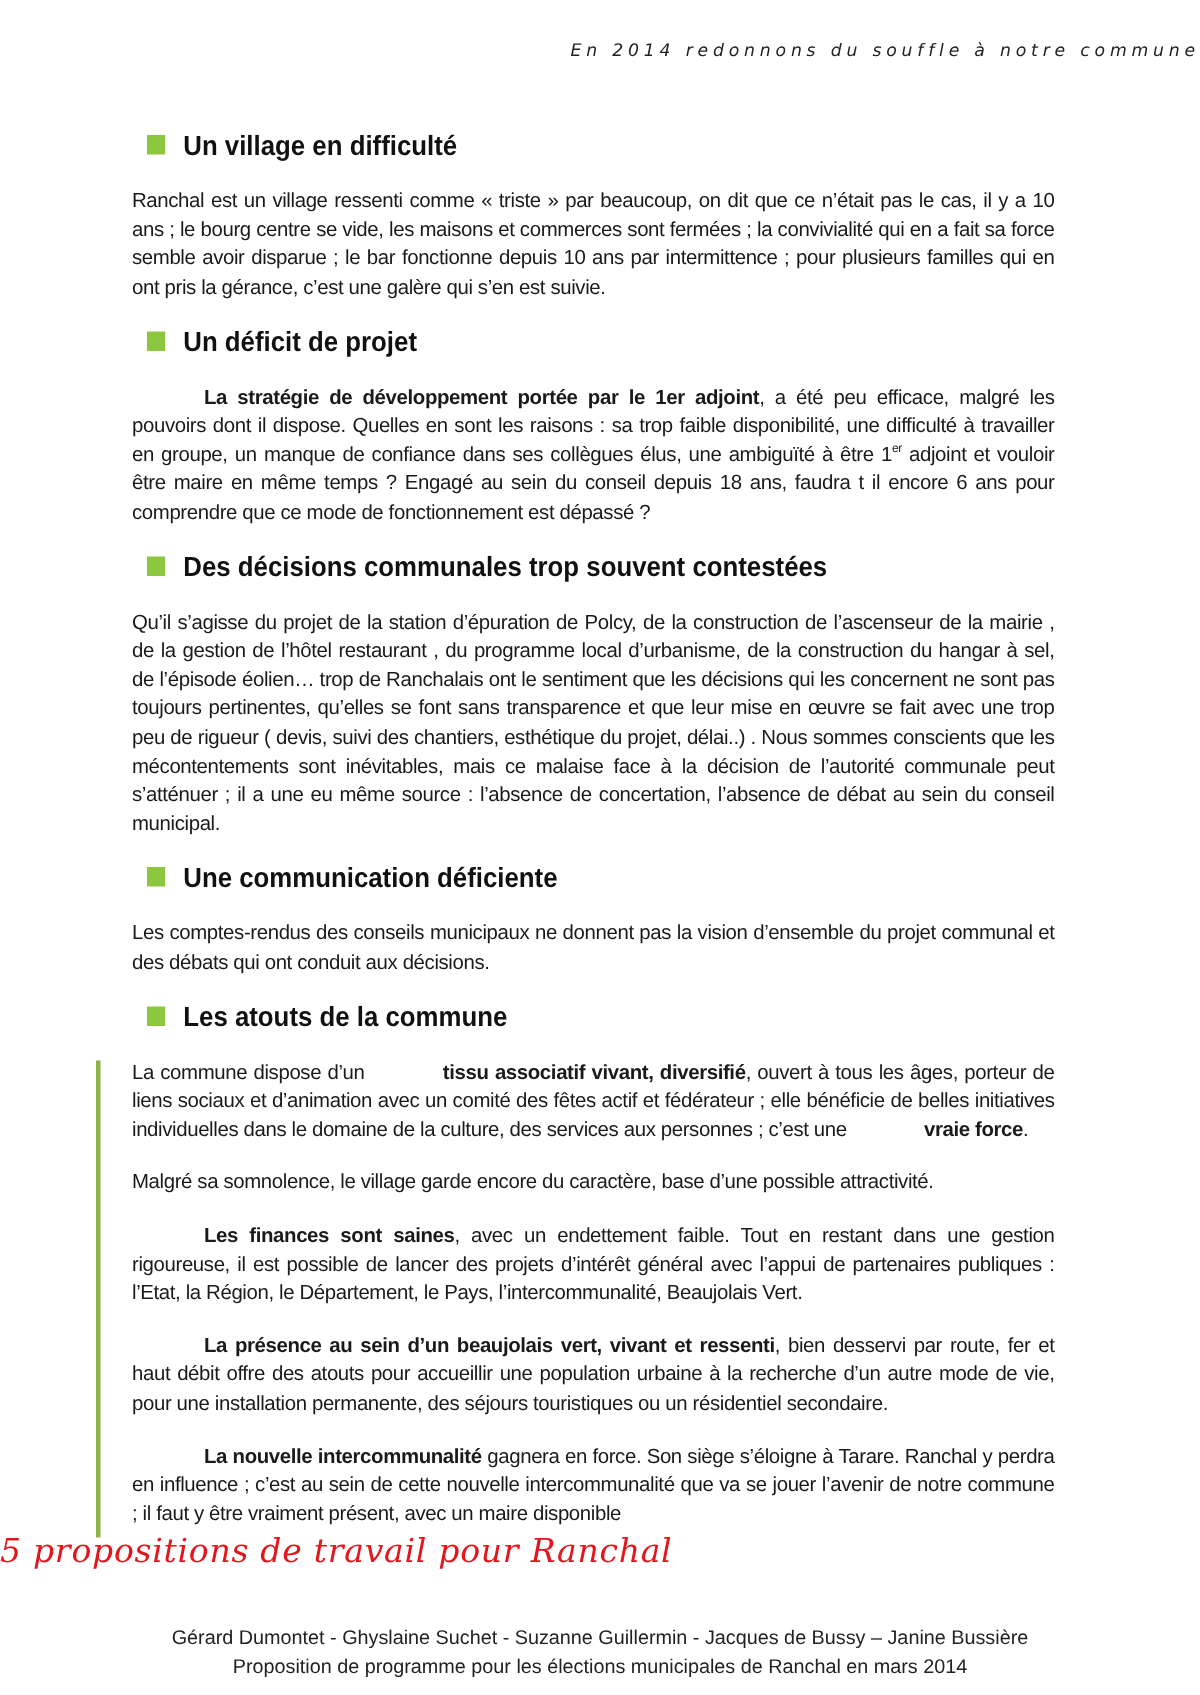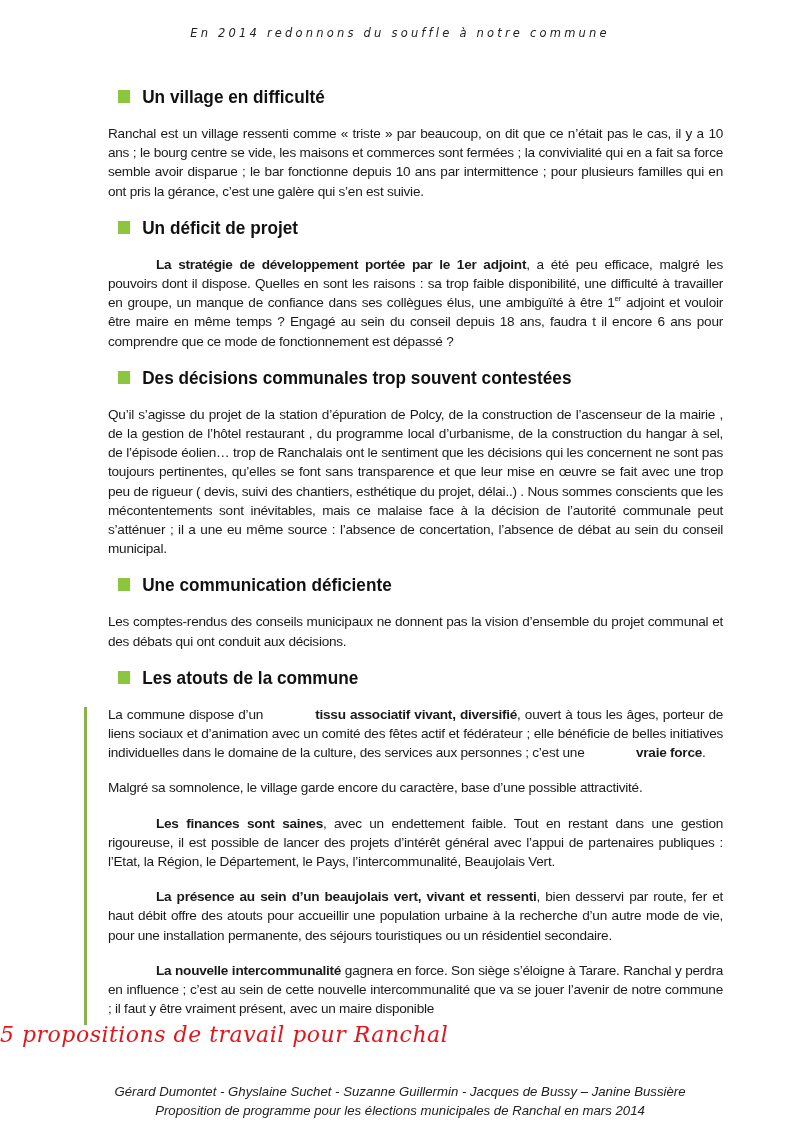--- a/index.html
+++ b/index.html
@@ -1,28 +1,28 @@
 <!DOCTYPE html>
 <html><head>
 <meta charset="utf-8">
 <style>
   html, body { margin:0; padding:0; background:#ffffff; }
   body { width:800px; height:1130px; position:relative; overflow:hidden; font-family:"DejaVu Sans Condensed","DejaVu Sans", sans-serif; color:#1a1a1a; }
-  .header { position:absolute; top:26px; left:0; width:800px; text-align:center; font-family:"DejaVu Sans", sans-serif; font-style:italic; font-size:11.5px; letter-spacing:3.2px; color:#222; }
-  .content { position:absolute; left:92px; top:86px; width:647px; }
+  .header { position:absolute; top:26px; left:0; width:800px; text-align:right; font-family:"DejaVu Sans", sans-serif; font-style:italic; font-size:11.5px; letter-spacing:3.2px; color:#222; }
+  .content { position:absolute; left:72px; top:86px; width:647px; }
   .sec-title { position:relative; font-family:"Liberation Sans", sans-serif; font-weight:bold; font-size:18.5px; line-height:22px; margin-left:26px; padding-left:26px; color:#111; transform:scaleX(0.93); transform-origin:left; white-space:nowrap; }
   .sec-title .sq { position:absolute; left:0; top:4px; width:13px; height:13px; background:#8cc63f; }
   .para { font-family:"Liberation Sans", sans-serif; font-size:13.6px; line-height:19.2px; text-align:justify; letter-spacing:-0.25px; margin:16px; }
   .para b { font-weight:bold;padding-left:48px; }
   .block { margin-bottom:1px; }
   .atouts { position:relative; }
   .atouts .bar { position:absolute; left:-8px; top:2px; bottom:-6px; width:3px; background:#8cb34a; }
   sup { font-size:8px; line-height:0; }
   .footer-title { position:absolute; top:1022px; left:0; width:800px; text-align:left; font-family:"DejaVu Serif", serif; font-style:italic; font-size:22px; color:#e3161c; letter-spacing:0.5px; }
-  .footer-names { position:absolute; top:1082px; left:0; width:800px; text-align:center; font-family:"Liberation Sans", sans-serif; font-style:italic; font-size:13.2px; line-height:19px; color:#222; }
+  .footer-names { position:absolute; top:1082px; left:0; width:800px; text-align:center; font-family:"Liberation Sans", sans-serif; font-size:13.2px; line-height:19px; color:#222; }
 </style>
 </head>
 <body>
 
 <div class="header">En 2014 redonnons du souffle à notre commune</div>
 
 <div class="content">
 
   <div class="block">
     <div class="sec-title"><span class="sq"></span><span>Un village en difficulté</span></div>

